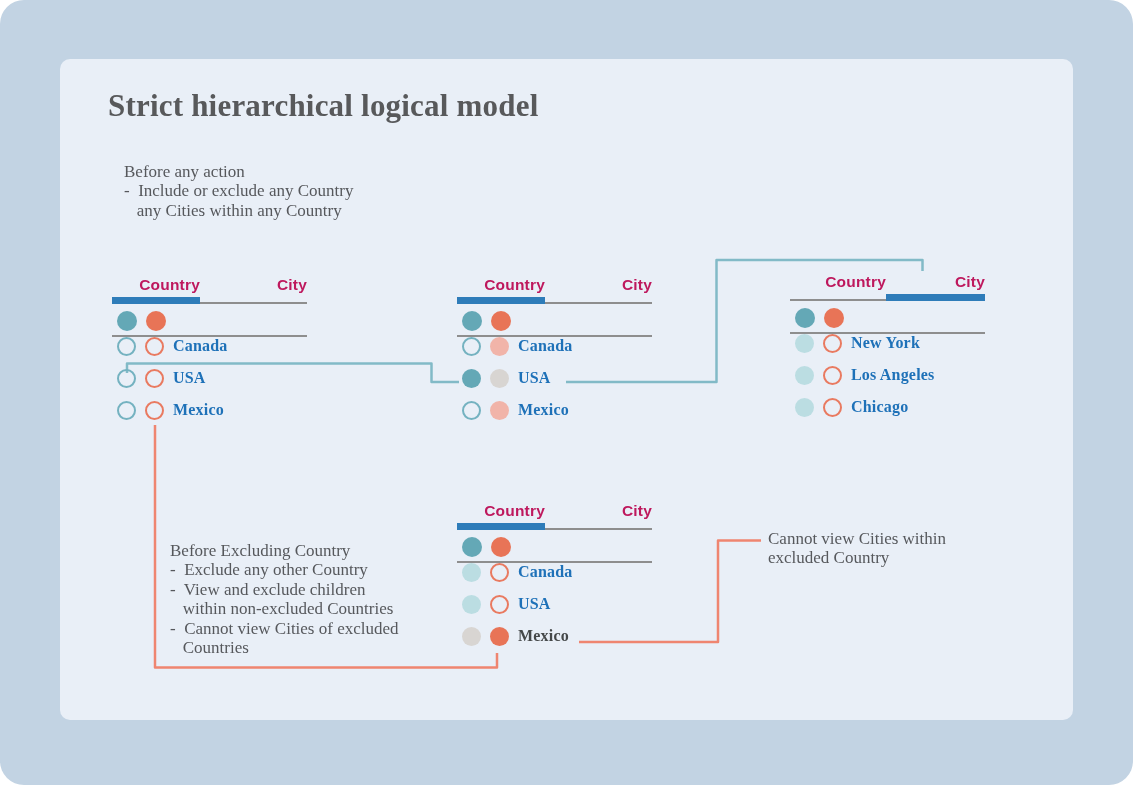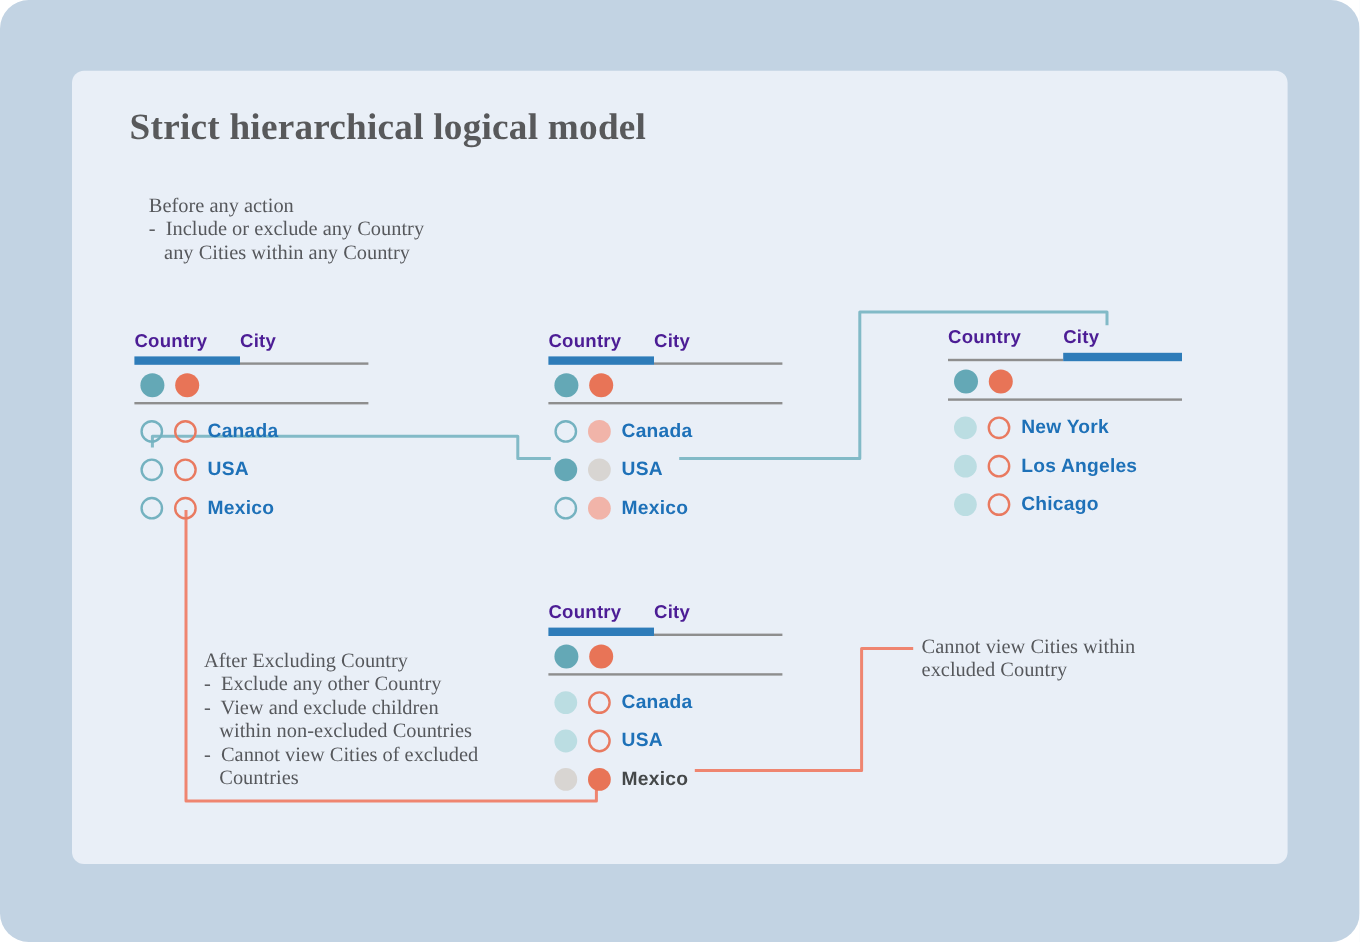--- a/index.html
+++ b/index.html
@@ -23,34 +23,34 @@
 
   .note {
     position:absolute;
     font-family:"Liberation Serif", serif; font-size:17px; color:#56585c;
   }
   .note-line { white-space:pre; line-height:19.4px; }
 
   .panel { position:absolute; width:195px; }
   .tabs { display:flex; align-items:flex-end; }
   .tab {
-    box-sizing:border-box; text-align:left;
+    box-sizing:border-box; text-align:right;
     padding-top:6px; padding-bottom:8px;
     border-bottom:2px solid #8e8e8e;
-    font-size:15.5px; font-weight:600; color:#4c1d95; letter-spacing:0.2px;
+    font-size:15.5px; font-weight:600; color:#be185d; letter-spacing:0.2px;
   }
   .tab.active { padding-bottom:3px; border-bottom:7px solid #2e7cb9; }
 
   .legend {
     display:flex; gap:9px; padding:7px 0 4px 5px;
     border-bottom:2px solid #8e8e8e;
   }
   .legend .circle { width:20px; height:20px; }
 
-  .row { display:flex; align-items:flex-end; height:32px; padding-left:5px; gap:9px; }
+  .row { display:flex; align-items:flex-start; height:32px; padding-left:5px; gap:9px;font-family:Liberation Serif, serif; }
   .circle { width:19px; height:19px; border-radius:50%; box-sizing:border-box; flex:0 0 auto; }
   .circle[data-state="teal-outline"]  { border:2.5px solid #74b2c0; }
   .circle[data-state="red-outline"]   { border:2.5px solid #e97a60; }
   .circle[data-state="teal-fill"]     { background:#64a8b6; }
   .circle[data-state="red-fill"]      { background:#e87457; }
   .circle[data-state="pale-teal-fill"]{ background:#bbdde2; }
   .circle[data-state="pink-fill"]     { background:#f1b4a9; }
   .circle[data-state="gray-fill"]     { background:#d8d5d2; }
 
   .row-label { font-size:16px; font-weight:700; letter-spacing:0.2px; }
@@ -73,21 +73,21 @@
   <h1 class="title">Strict hierarchical logical model</h1>
 
   <div class="note" style="left:124px; top:162px; width:340px">
     <div class="note-line">Before any action</div>
     <div class="note-line">-  Include or exclude any Country</div>
     <div class="note-line">   any Cities within any Country</div>
   </div>
 
 
   <div class="note" style="left:170px; top:541px; width:300px">
-    <div class="note-line">After Excluding Country</div>
+    <div class="note-line">Before Excluding Country</div>
     <div class="note-line">-  Exclude any other Country</div>
     <div class="note-line">-  View and exclude children</div>
     <div class="note-line">   within non-excluded Countries</div>
     <div class="note-line">-  Cannot view Cities of excluded</div>
     <div class="note-line">   Countries</div>
   </div>
 
   <div class="note" style="left:768px; top:529px; width:240px">
     <div class="note-line">Cannot view Cities within</div>
     <div class="note-line">excluded Country</div>

